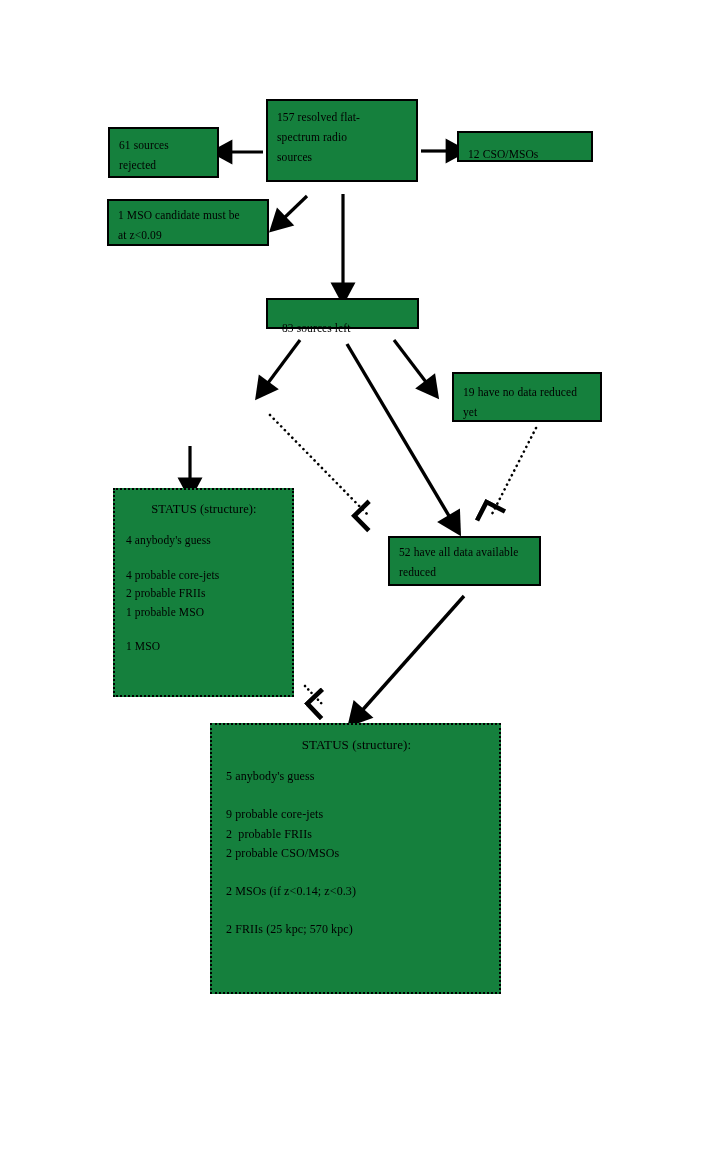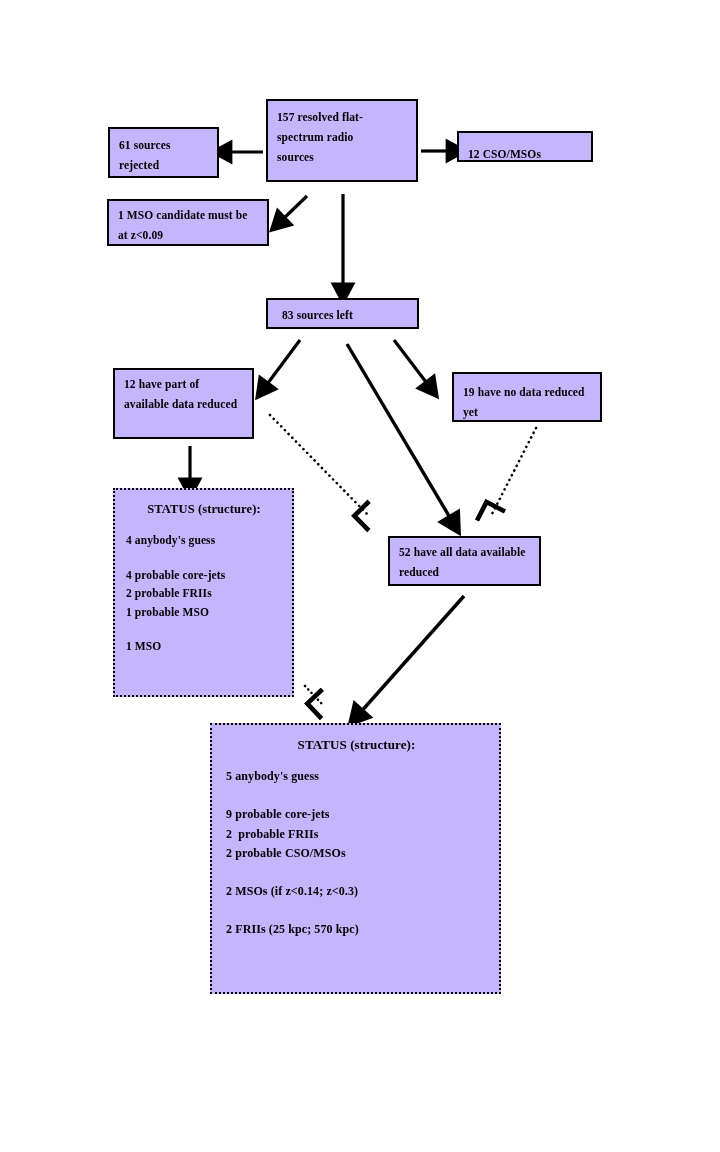--- a/index.html
+++ b/index.html
@@ -21,24 +21,24 @@
     position: absolute;
     left: 0;
     top: 0;
     width: 720px;
     height: 1152px;
     pointer-events: none;
   }
   .box {
     position: absolute;
     box-sizing: border-box;
-    background: #c4b5fd;
+    background: #15803d;
     border: 2.5px solid #000000;
     color: #000000;
-    font-weight: bold;
+    font-weight: normal;
     font-size: 11.5px;
     line-height: 1.75;
     padding: 6px 8px 6px 9px;
     letter-spacing: 0.1px;
   }
   .box.dotted {
     border: 2.5px dotted #000000;
   }
   .box .line {
     display: block;
@@ -140,28 +140,24 @@
 
   <div class="box" style="left:457px; top:131px; width:136px; height:31px; padding-top:11px;">
     <span class="line">12 CSO/MSOs</span>
   </div>
 
   <div class="box" style="left:107px; top:199px; width:162px; height:47px; padding-top:4px;">
     <span class="line">1 MSO candidate must be</span>
     <span class="line">at z&lt;0.09</span>
   </div>
 
-  <div class="box" style="left:266px; top:298px; width:153px; height:31px; padding-top:5px; padding-left:14px;">
+  <div class="box" style="left:266px; top:298px; width:153px; height:31px; padding-top:18px; padding-left:14px;">
     <span class="line">83 sources left</span>
   </div>
 
-  <div class="box" style="left:113px; top:368px; width:141px; height:71px; padding-top:4px;">
-    <span class="line">12 have part of</span>
-    <span class="line">available data reduced</span>
-  </div>
 
   <div class="box" style="left:452px; top:372px; width:150px; height:50px; padding-top:8px;">
     <span class="line">19 have no data reduced</span>
     <span class="line">yet</span>
   </div>
 
   <div class="box" style="left:388px; top:536px; width:153px; height:50px; padding-top:4px;">
     <span class="line">52 have all data available</span>
     <span class="line">reduced</span>
   </div>

